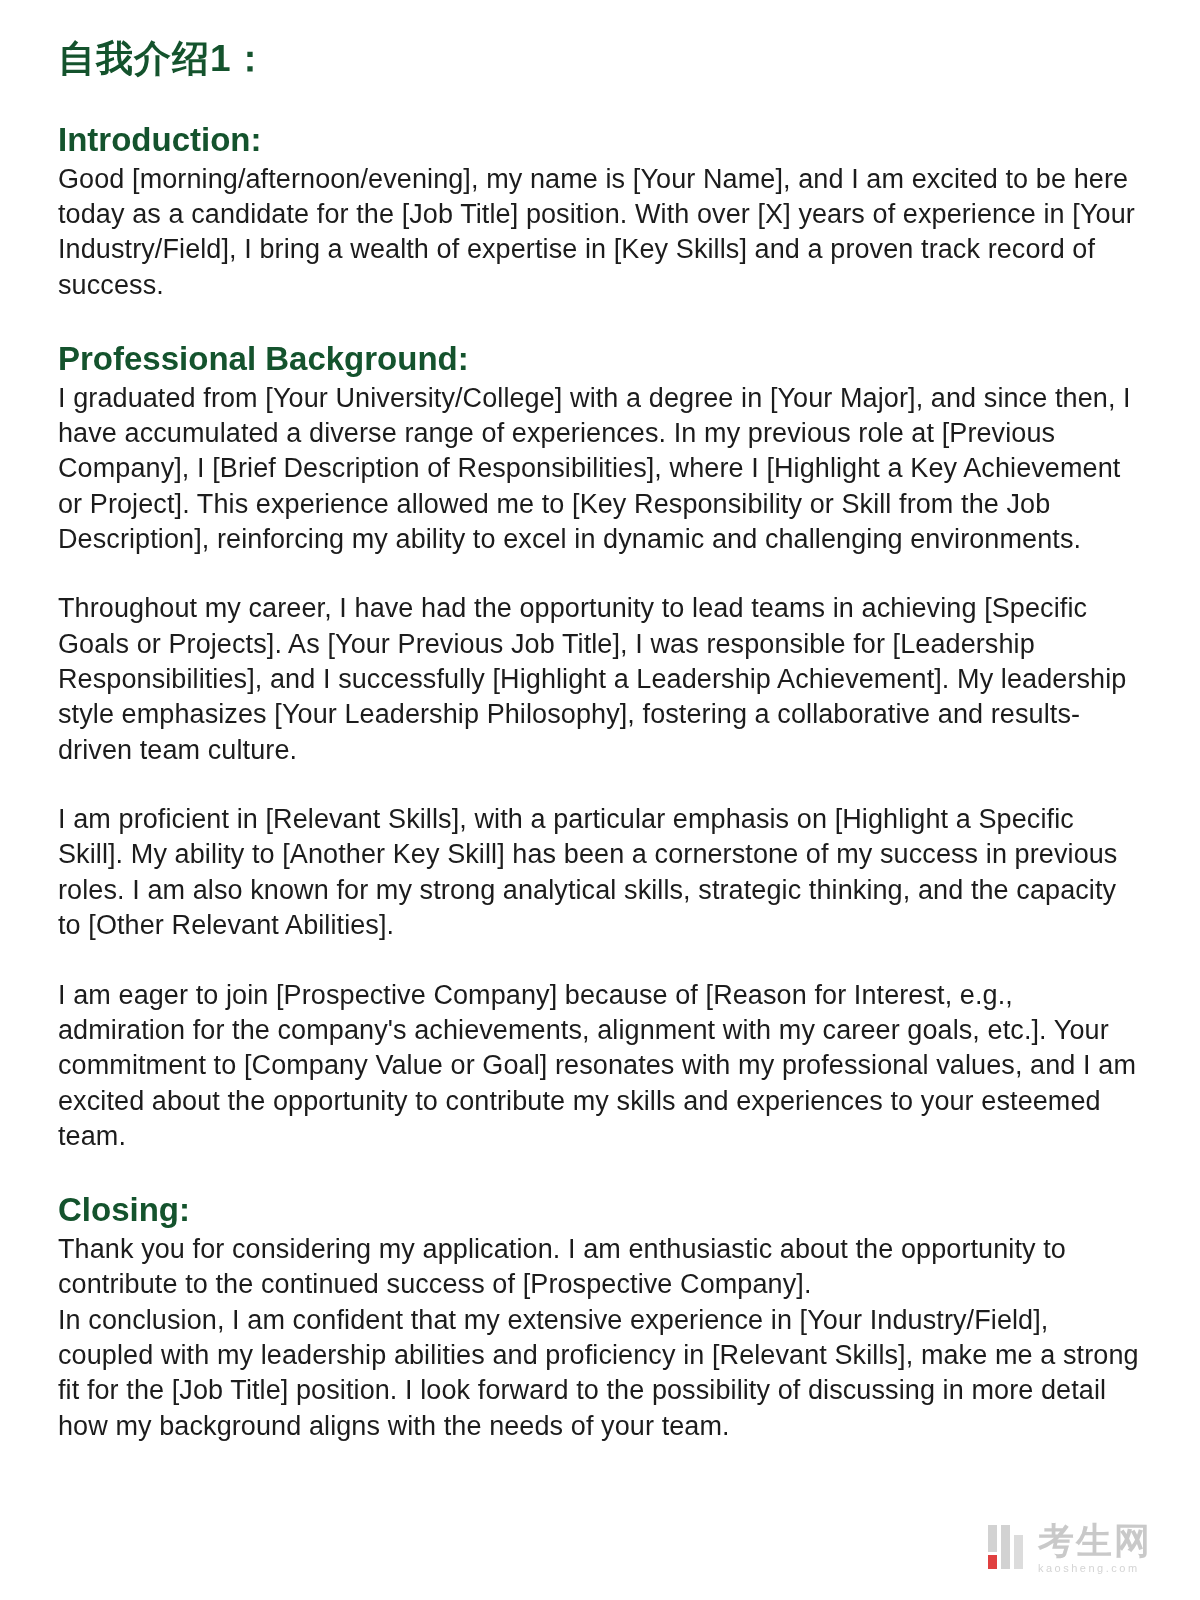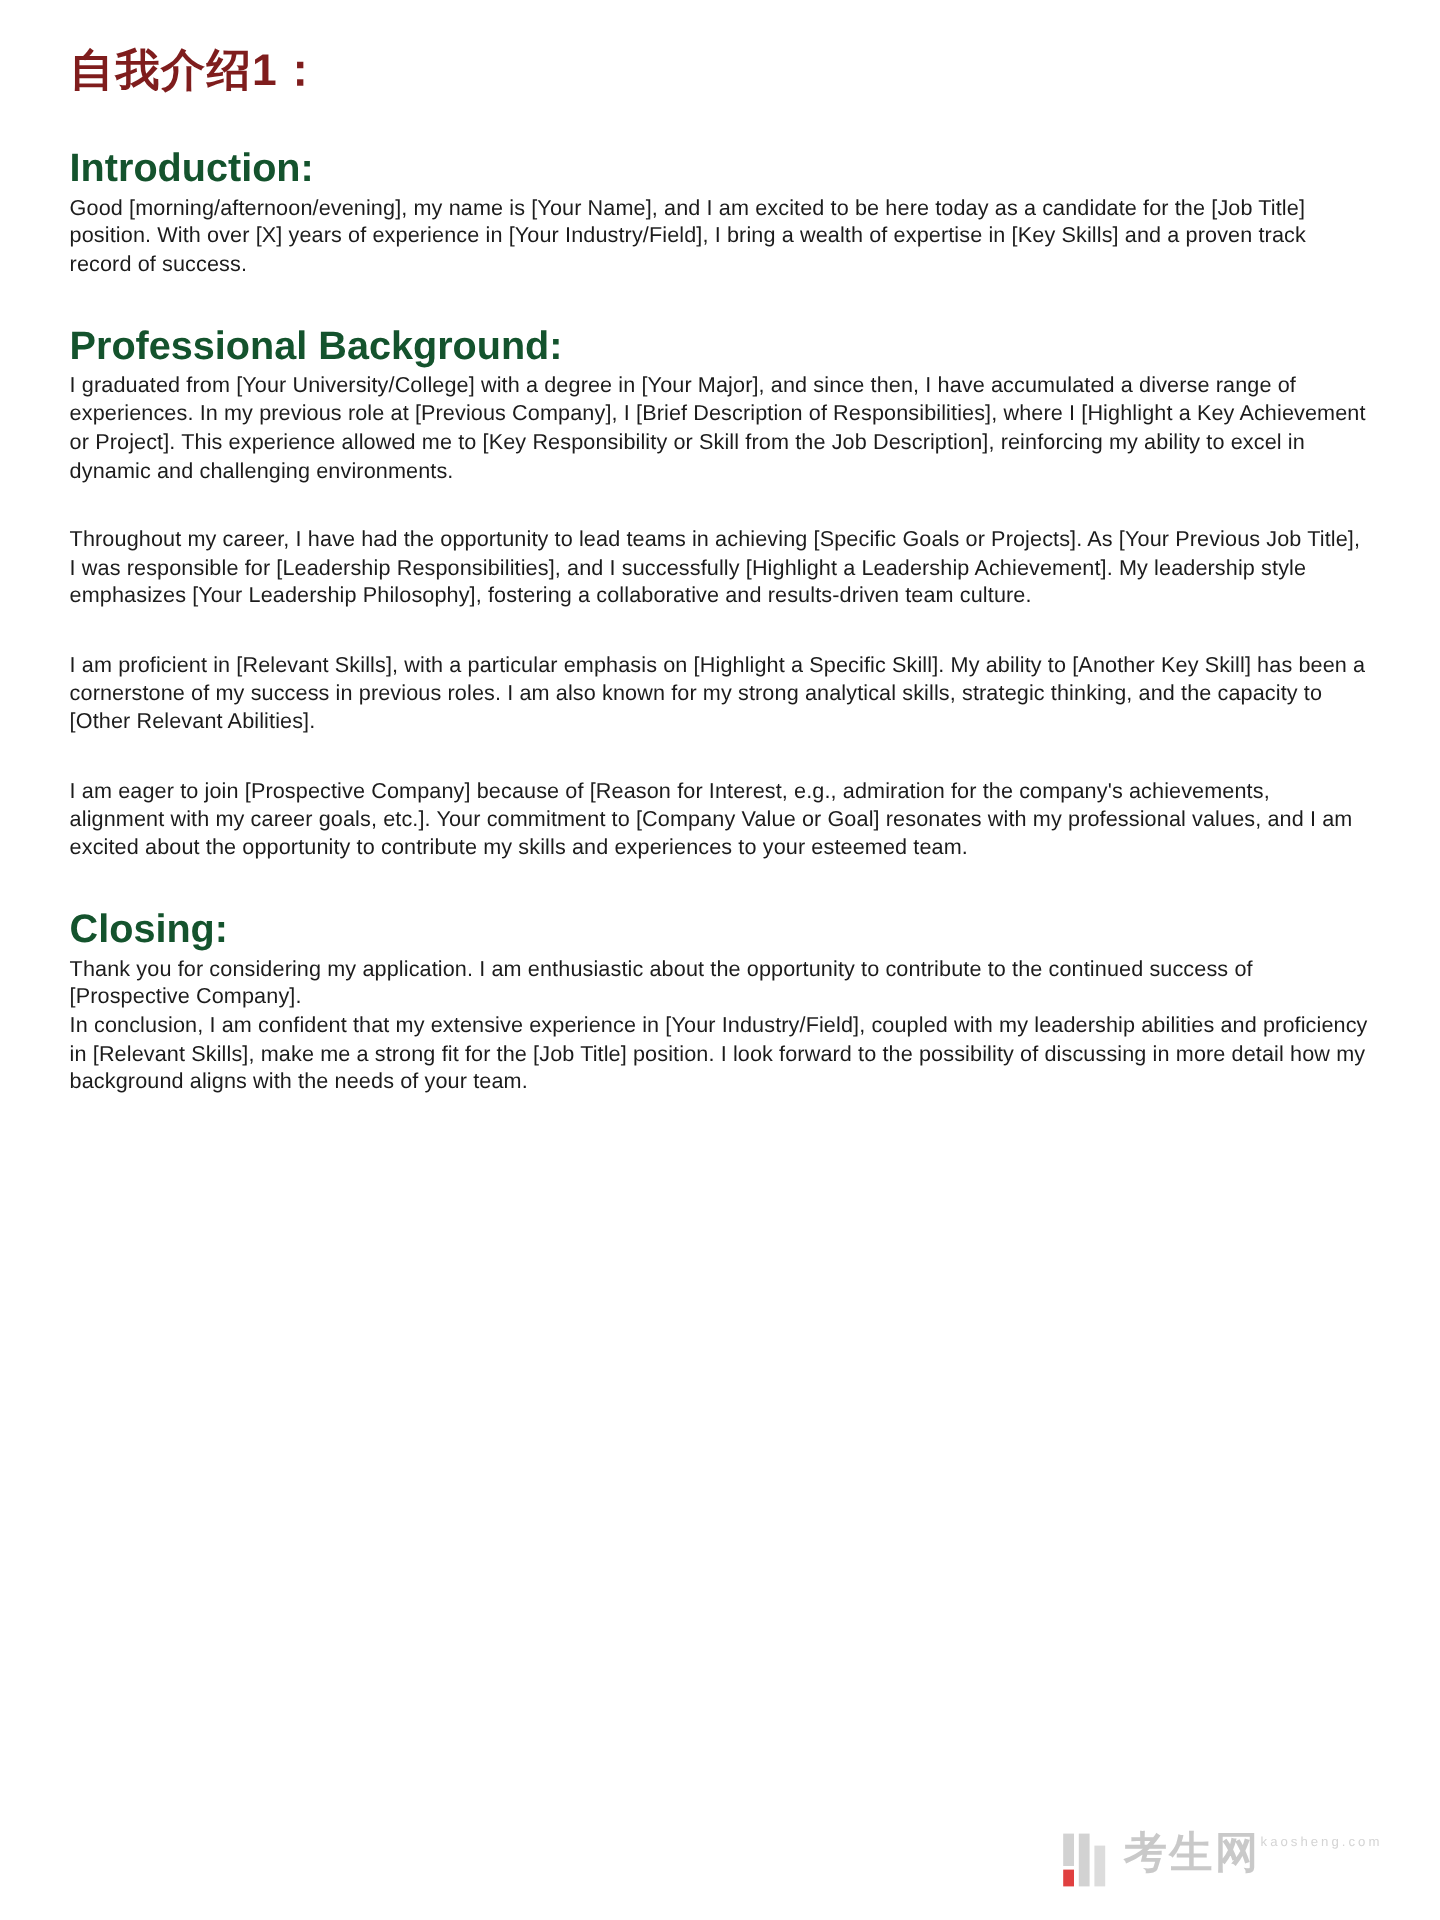--- a/index.html
+++ b/index.html
@@ -11,49 +11,49 @@
     overflow: hidden;
     font-family: "Liberation Sans", "DejaVu Sans", sans-serif;
     color: #1c1c1c;
   }
   .page {
     padding: 34px 58px 0 58px;
   }
   .doc-title {
     font-size: 37px;
     font-weight: bold;
-    color: #7f1d1d;
+    color: #14532d;
     letter-spacing: 1px;
     margin-bottom: 34px;
   }
   .section { margin-bottom: 34px; }
   .section:last-of-type { margin-bottom: 0; }
   .section h2 {
     font-size: 33px;
     font-weight: bold;
     color: #14532d;
     line-height: 1.32;
   }
   .section p {
-    font-size: 18px;
+    font-size: 27px;
     line-height: 1.31;
     color: #1c1c1c;
     letter-spacing: 0.1px;
   }
   .watermark {
     position: absolute;
     right: 48px;
     bottom: 26px;
     display: flex;
     align-items: flex-start;
     gap: 8px;
     user-select: none;
   }
   .wm-logo { width: 44px; height: 48px; flex: 0 0 auto; }
-  .wm-textcol { display: flex; flex-direction: row; line-height: 1; }
+  .wm-textcol { display: flex; flex-direction: column; line-height: 1; }
   .wm-name {
     font-size: 36px;
     font-weight: bold;
     color: #c9c9c9;
     letter-spacing: 2px;
   }
   .wm-domain {
     font-size: 11px;
     color: #d4d4d4;
     letter-spacing: 2.5px;

